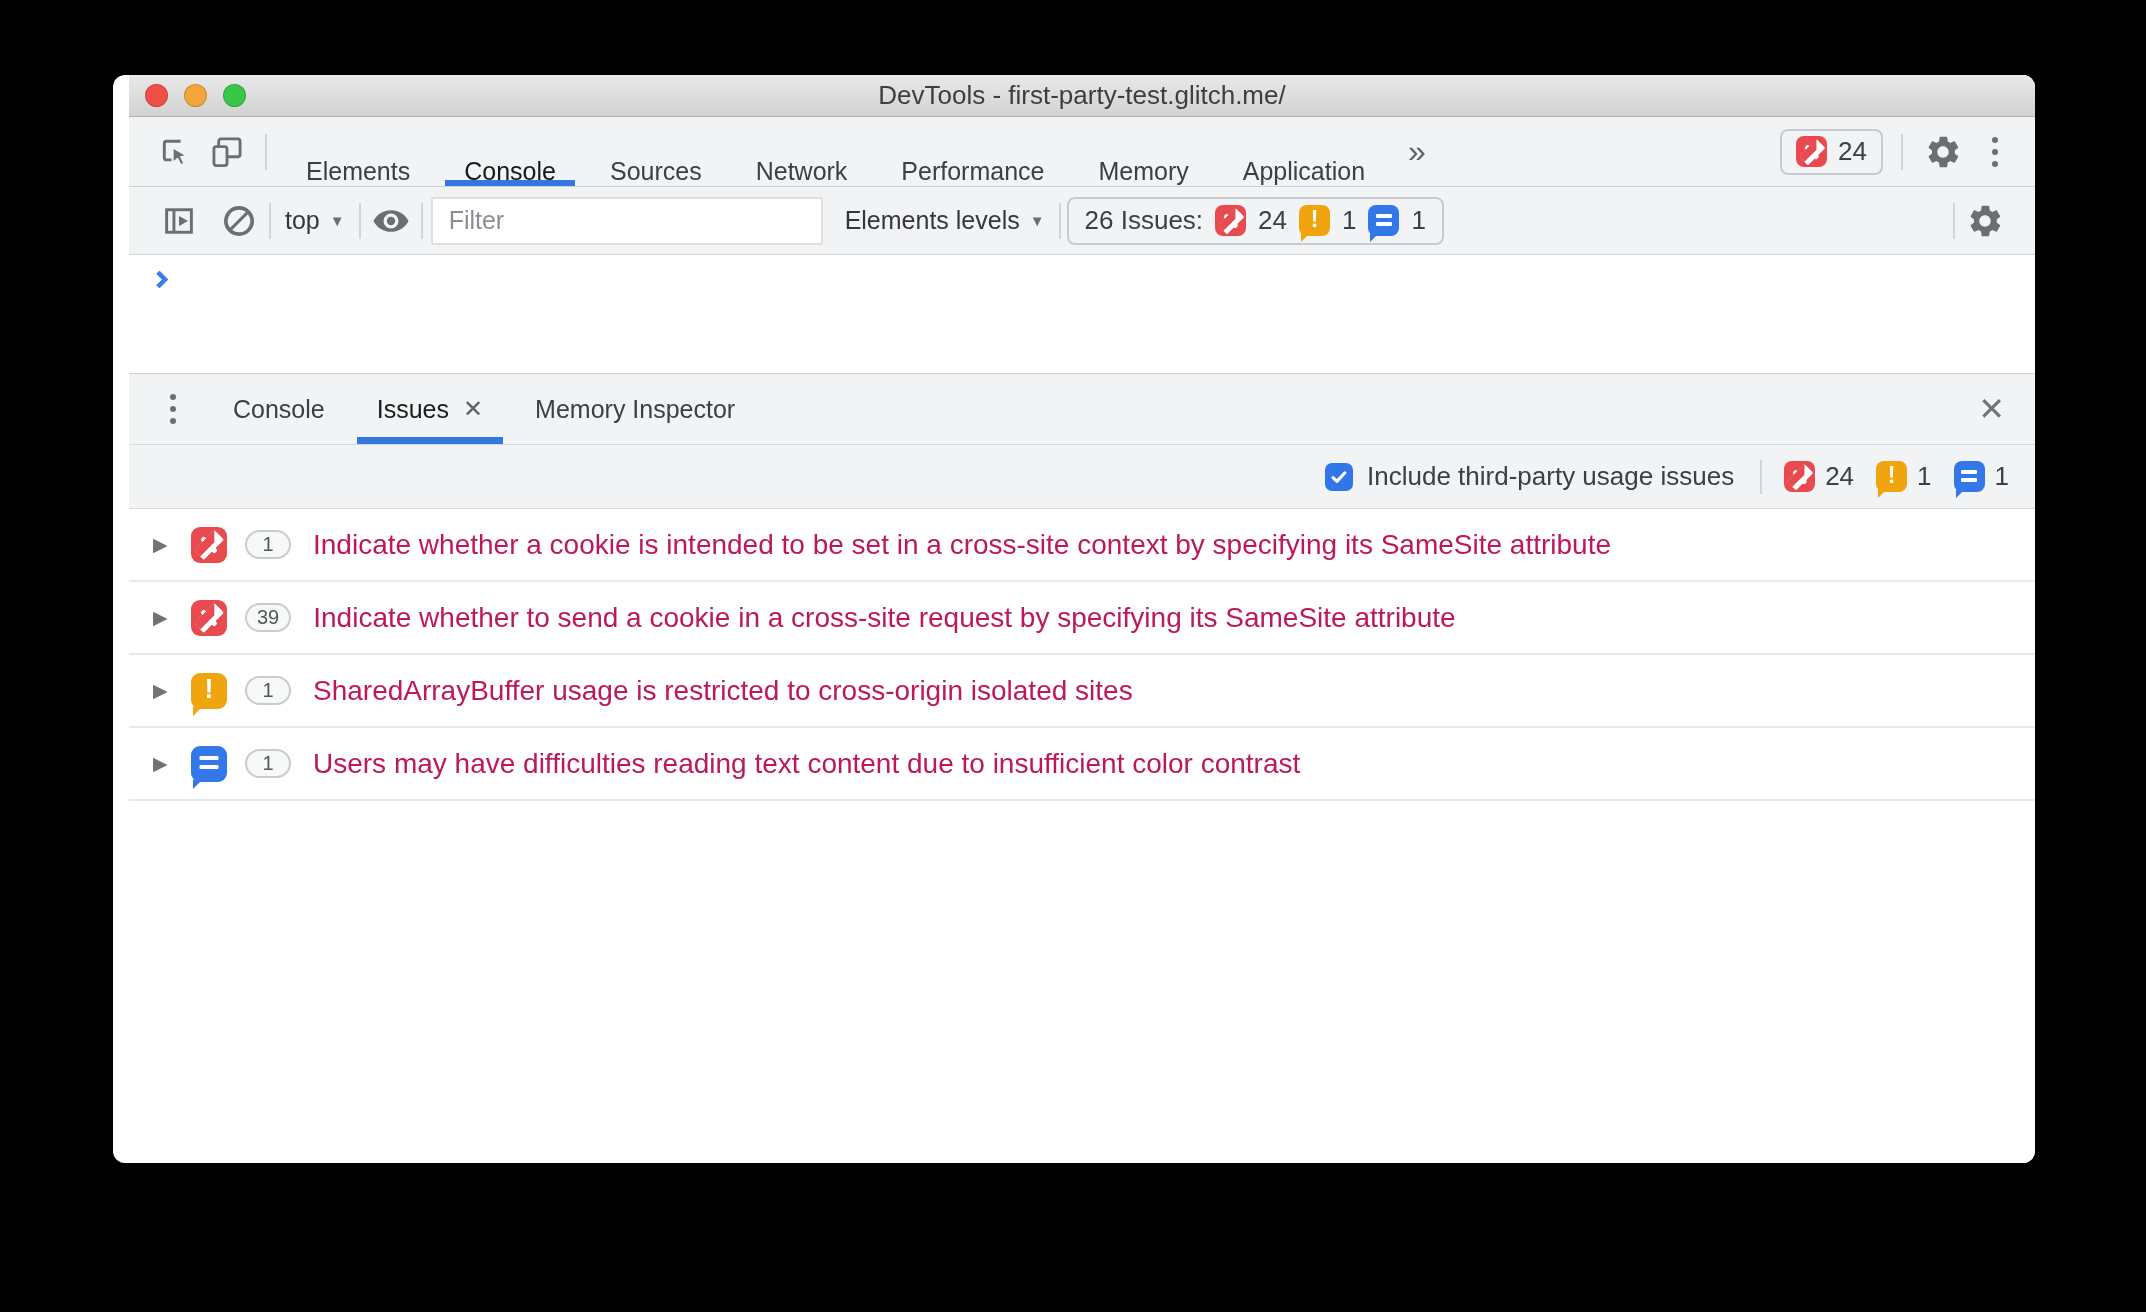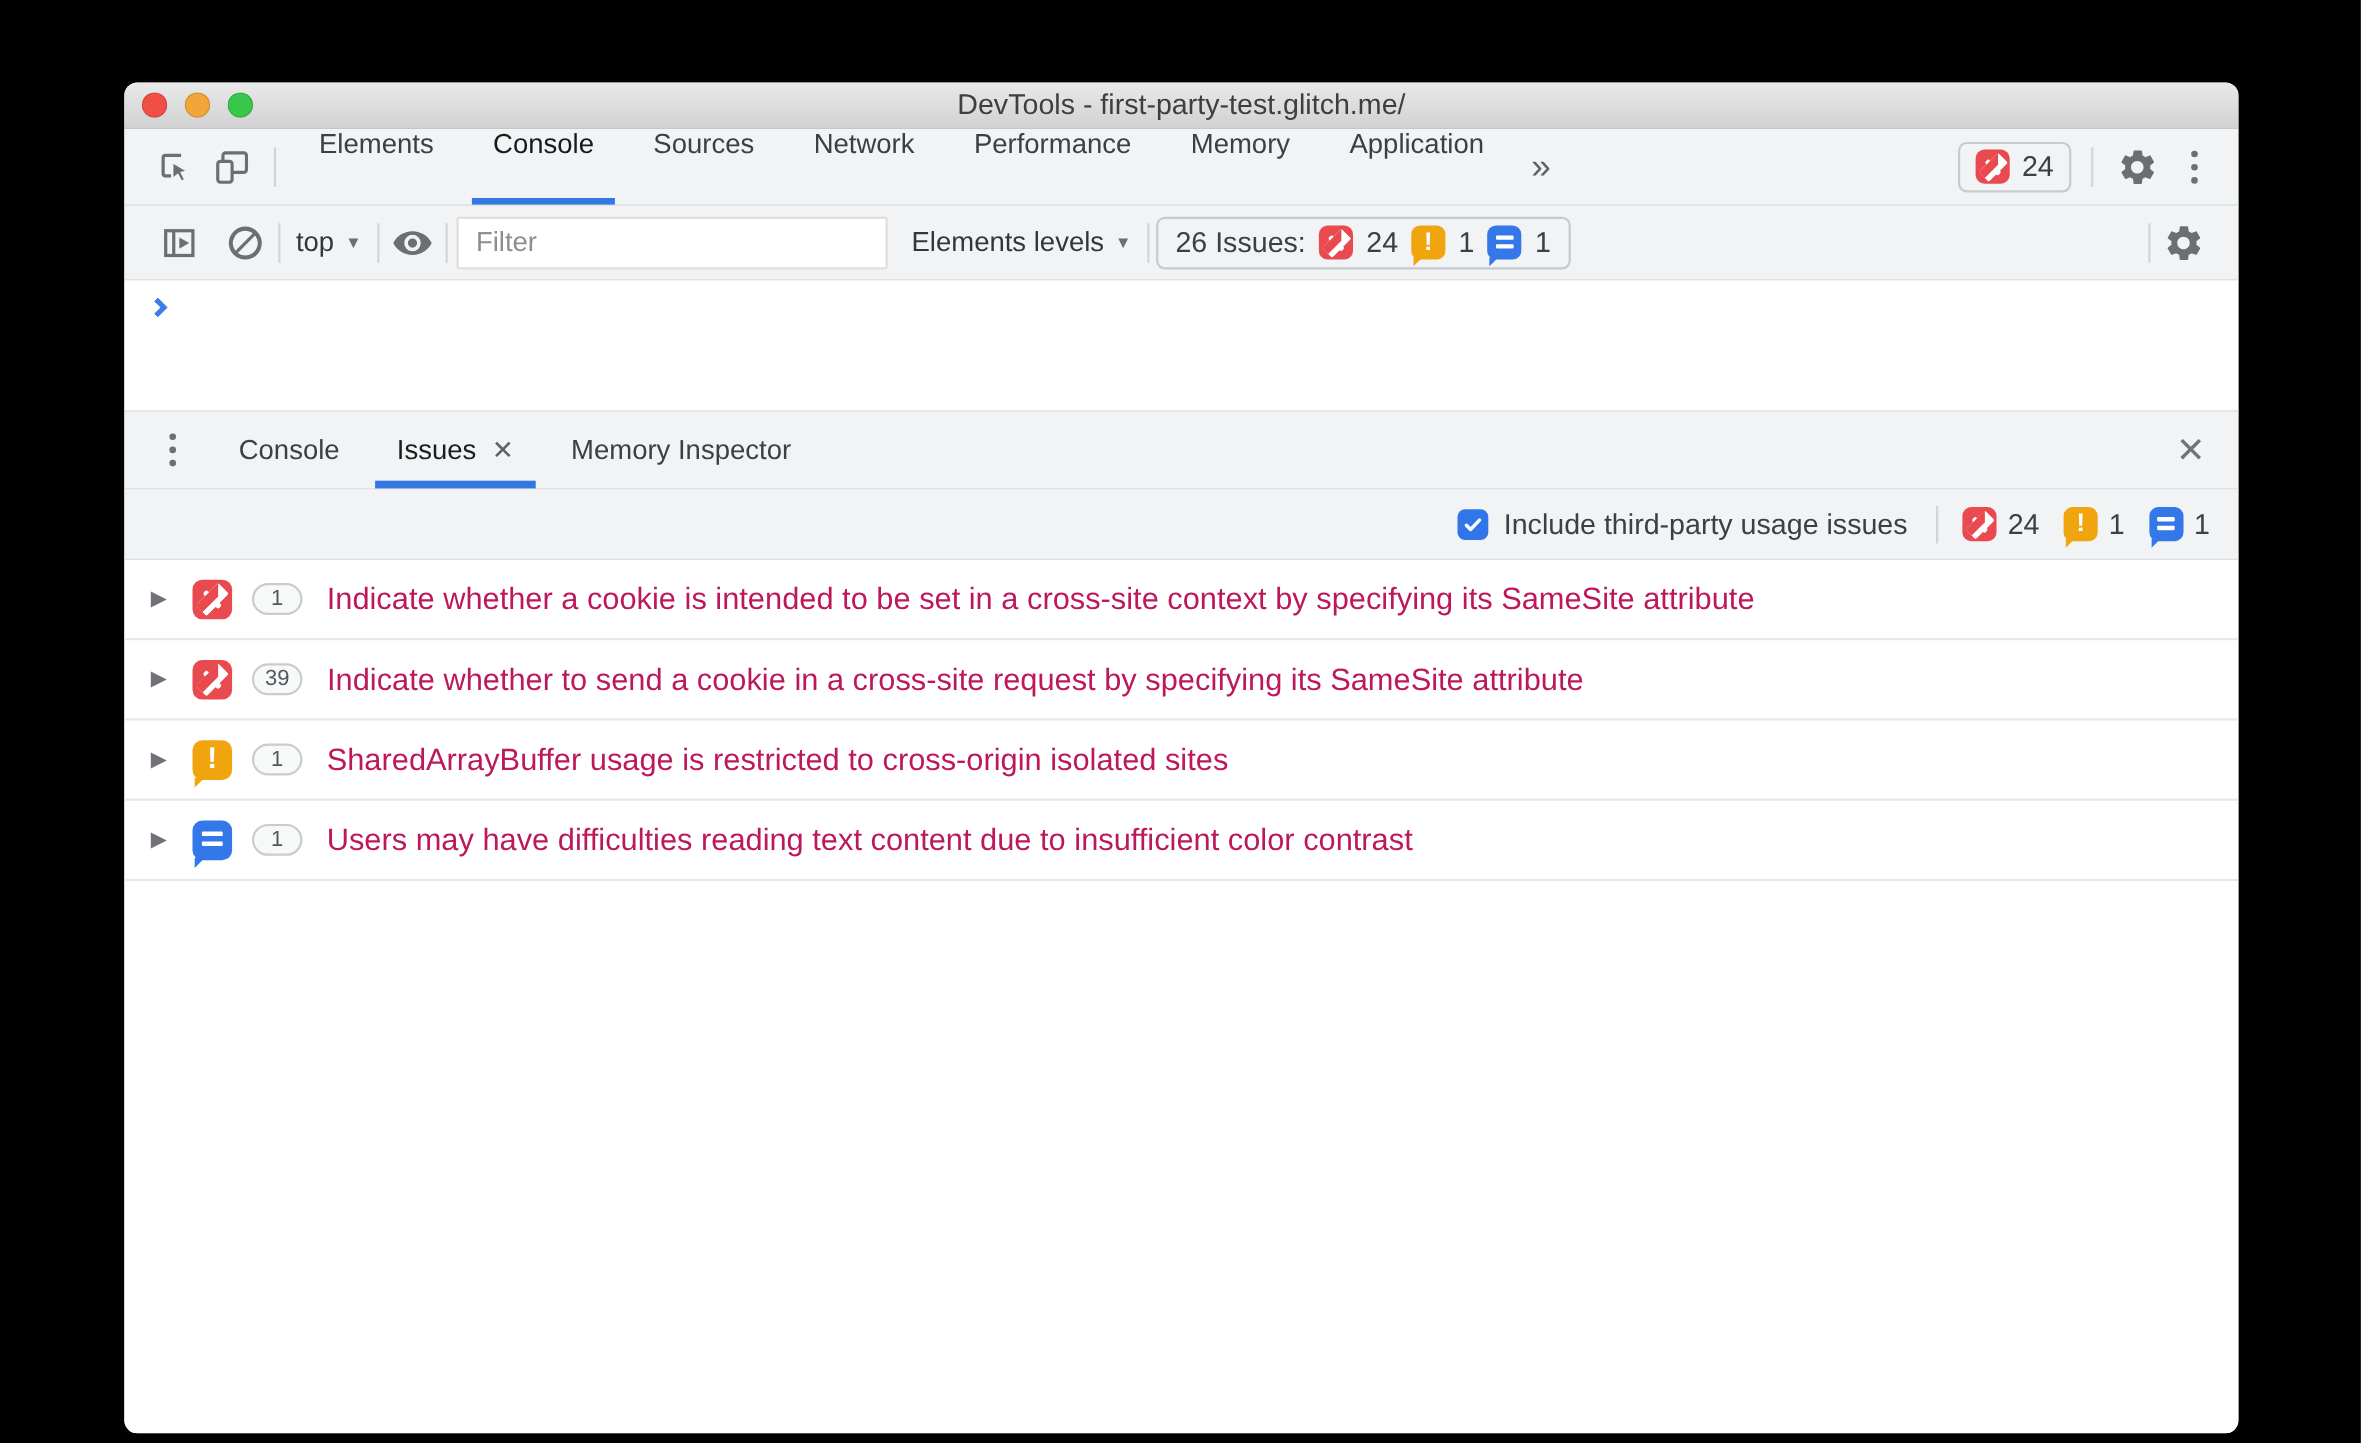--- a/index.html
+++ b/index.html
@@ -1,40 +1,40 @@
 <!DOCTYPE html>
 <html><head>
 <meta charset="utf-8">
 <style>
   html,body{margin:0;padding:0;background:#000;width:2146px;height:1312px;overflow:hidden;
     font-family:"Liberation Sans","DejaVu Sans",sans-serif;-webkit-font-smoothing:antialiased;}
   *{box-sizing:border-box;}
 
-  .window{position:absolute;left:113px;top:75px;width:1922px;height:1228px;border-radius:12px;
+  .window{position:absolute;left:113px;top:75px;width:1922px;height:1088px;border-radius:12px;
     background:#fff;overflow:hidden;display:flex;flex-direction:column;
-    box-shadow:0 40px 120px 20px rgba(0,0,0,.7);}
+    box-shadow:0 40px 120px 20px rgba(0,0,0,.7);padding-left:16px;}
 
   
   .titlebar{height:42px;flex:0 0 42px;background:linear-gradient(#e9e9e9,#d2d2d2);
     border-bottom:1px solid #b0b0b0;position:relative;display:flex;align-items:center;justify-content:center;}
   .traffic{position:absolute;left:16px;top:0;height:100%;display:flex;align-items:center;gap:16px;}
   .light{width:23px;height:23px;border-radius:50%;border:1px solid rgba(0,0,0,.15);}
   .light.red{background:#f14f46;} .light.yellow{background:#f2a63a;} .light.green{background:#38c749;}
   .win-title{font-size:26px;color:#3c3e40;}
 
   
   .bar{background:#f1f3f4;display:flex;align-items:center;}
   .vdiv{width:2px;height:36px;background:#d2d5d7;flex:0 0 2px;}
   .icon-btn{display:flex;align-items:center;justify-content:center;flex:0 0 auto;}
   .dd-arrow{font-size:15px;color:#6b6f73;margin-left:10px;}
 
   
   .tabbar{height:70px;flex:0 0 70px;border-bottom:1px solid #cfd1d2;padding:0 20px 0 24px;}
   .tabbar .icon-btn{width:44px;height:44px;}
-  .tab{height:100%;display:flex;align-items:flex-start;padding:0 27px;font-size:25px;color:#3c4043;position:relative;cursor:default;}
+  .tab{height:100%;display:flex;align-items:flex-end;padding:0 27px;font-size:25px;color:#3c4043;position:relative;cursor:default;}
   .tab.active{color:#18191a;}
   .tab.active::after{content:"";position:absolute;left:8px;right:8px;bottom:0;height:6px;background:#3377e0;}
   .more-tabs{font-size:32px;color:#5f6368;padding:0 16px;}
   .counter-pill{display:flex;align-items:center;gap:11px;border:2px solid #c8cbce;border-radius:8px;
     height:46px;padding:0 14px;font-size:26px;color:#3c4043;}
   .kebab{display:flex;flex-direction:column;gap:6px;align-items:center;justify-content:center;width:40px;height:44px;}
   .kebab i{width:6px;height:6px;border-radius:50%;background:#6b6f73;}
 
   
   .toolbar2{height:68px;flex:0 0 68px;border-bottom:1px solid #d2d5d7;padding:0 20px;}

